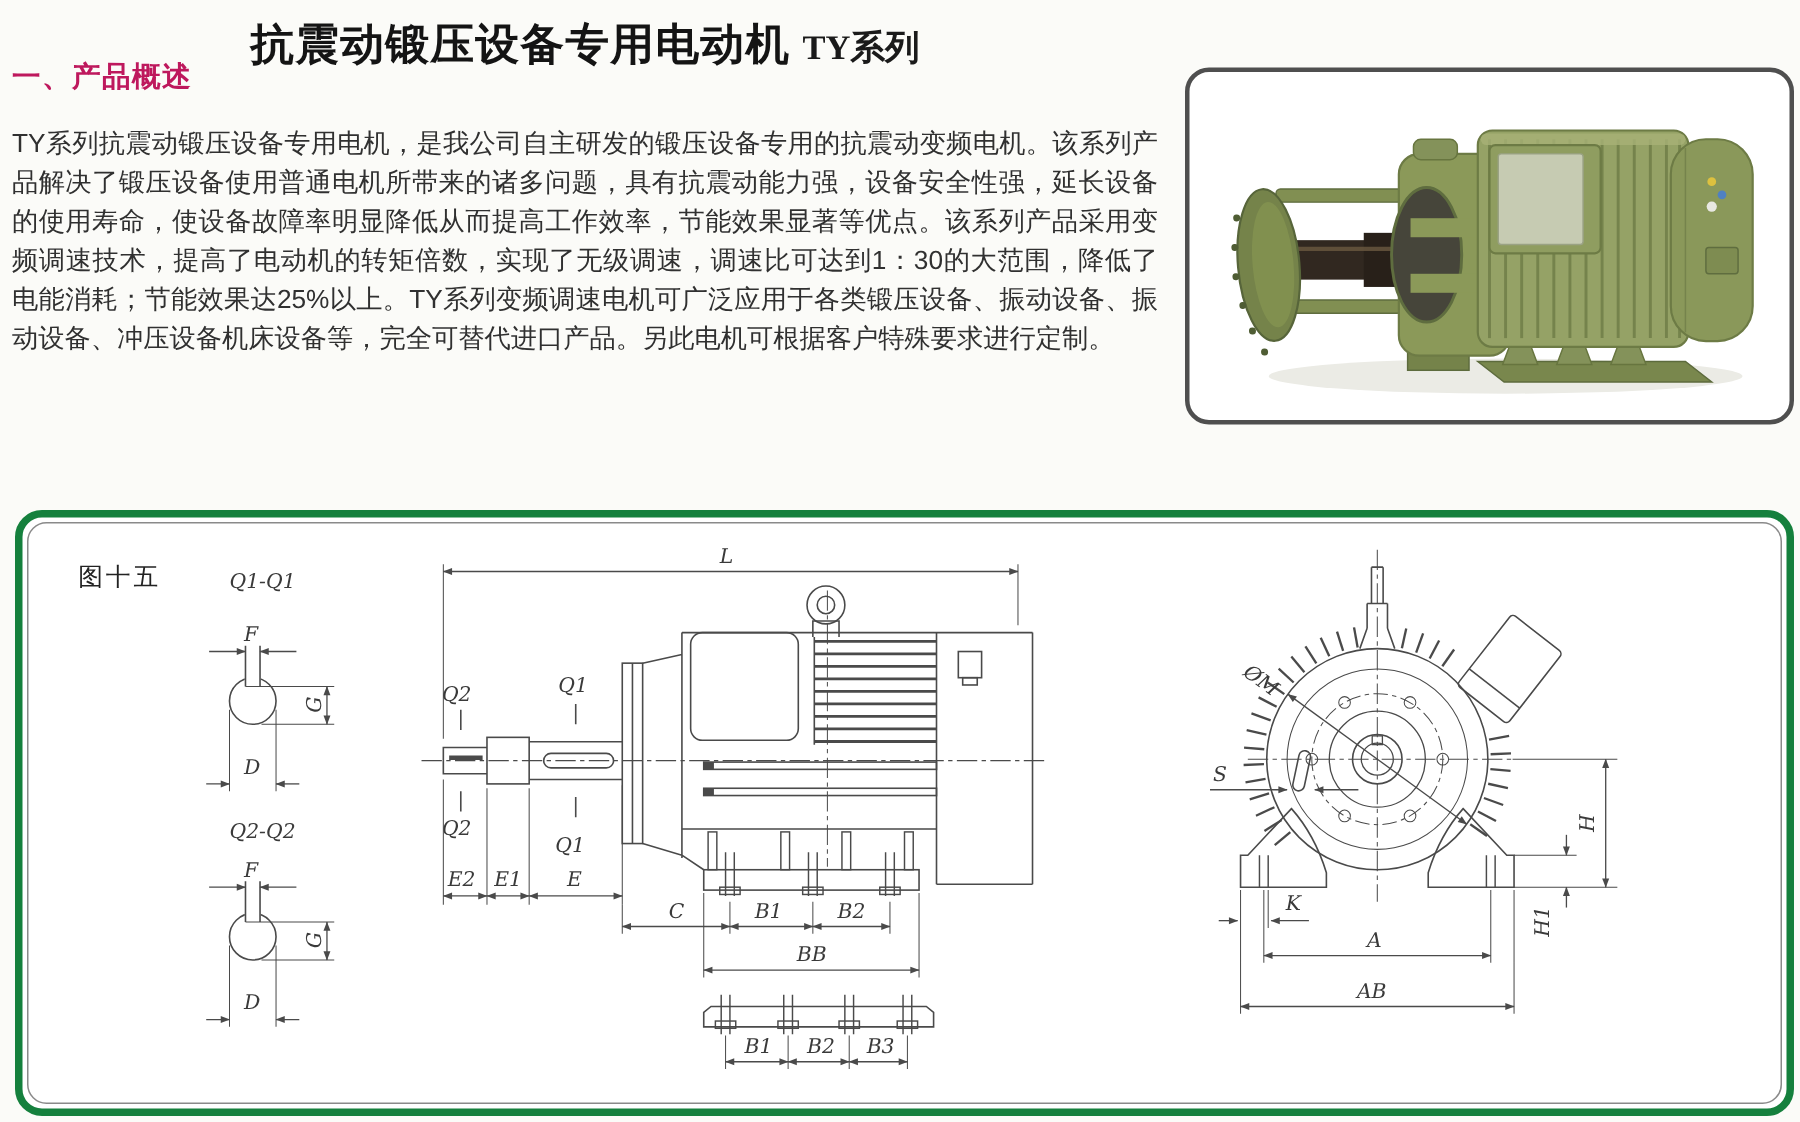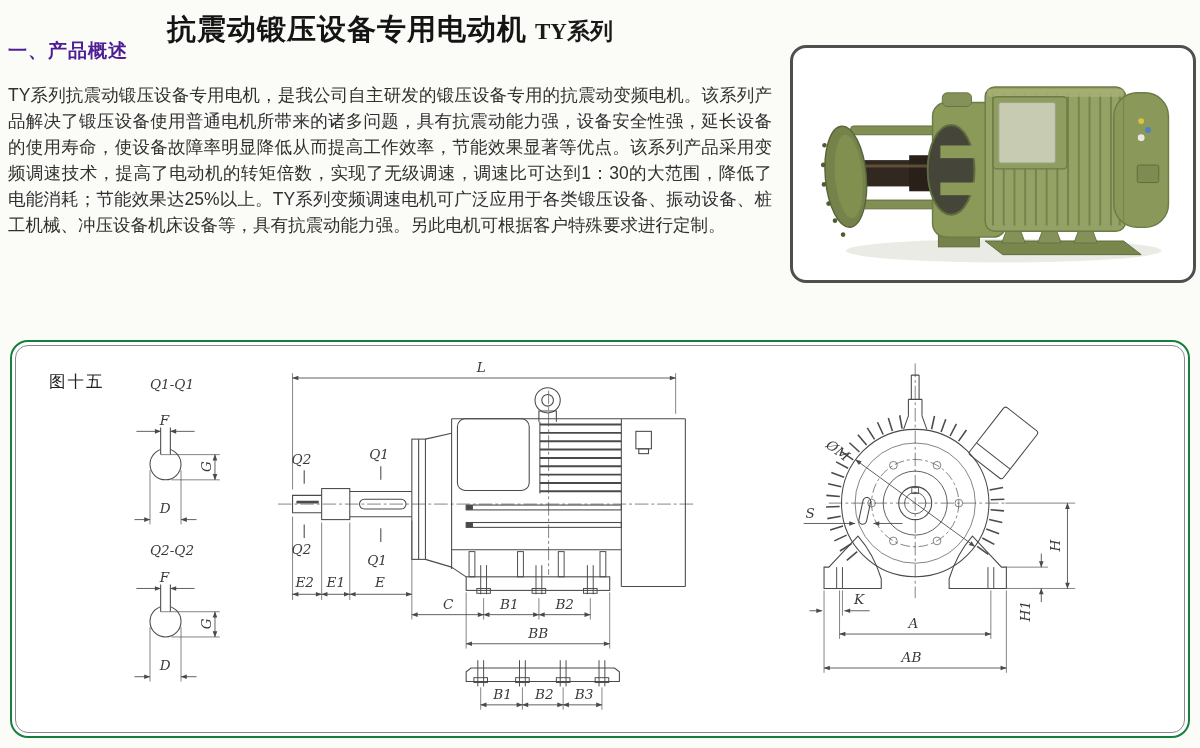--- a/index.html
+++ b/index.html
@@ -3,30 +3,30 @@
 <meta charset="utf-8">
 <style>
   html,body{margin:0;padding:0;}
   body{font-family:"Liberation Sans",sans-serif;background:#e8e8e4;}
   .page{position:relative;width:1200px;height:748px;background:#fbfbf8;overflow:hidden;margin:0 auto;}
 
   .title-row{position:absolute;left:0;top:10px;width:780px;text-align:center;white-space:nowrap;}
   .title-main{font-size:29px;font-weight:900;color:#141414;letter-spacing:1px;}
   .title-series{font-size:23px;font-weight:700;color:#1a1a1a;font-family:"Liberation Serif",serif;margin-left:8px;}
 
-  .sec-heading{position:absolute;left:8px;font-size:19px;font-weight:800;color:#4c1d95;letter-spacing:1px;}
+  .sec-heading{position:absolute;left:8px;font-size:19px;font-weight:800;color:#be185d;letter-spacing:1px;}
   #overview-heading{top:38px;}
   #dims-heading{top:294px;}
 
   .overview-text{position:absolute;left:8px;top:64px;width:764px;font-size:17.5px;line-height:26px;color:#303030;text-align:justify;}
 
   .photo-frame{position:absolute;left:790px;top:45px;width:400px;height:232px;background:#ffffff;border:3px solid #4f4f4f;border-radius:16px;overflow:hidden;}
   .photo-frame svg{display:block;width:100%;height:100%;}
 
-  .drawing-panel{position:absolute;left:10px;top:340px;width:1176px;height:394px;background:#ffffff;border:2px solid #15803d;border-radius:18px;}
+  .drawing-panel{position:absolute;left:10px;top:340px;width:1176px;height:394px;background:#ffffff;border:5px solid #15803d;border-radius:18px;}
   .drawing-inner{position:absolute;left:3px;top:3px;right:3px;bottom:3px;border:1px solid #8a8a8a;border-radius:13px;overflow:hidden;}
   .drawing-inner svg{display:block;width:100%;height:100%;}
 
   .ln{stroke:#4a4a4a;stroke-width:1.1;fill:none;}
   .thin{stroke:#4a4a4a;stroke-width:0.7;fill:none;}
   .dim{stroke:#4a4a4a;stroke-width:0.9;fill:none;}
   .cl{stroke:#4a4a4a;stroke-width:0.7;fill:none;stroke-dasharray:14 3 3 3;}
   .bolt{stroke:#4a4a4a;stroke-width:1;fill:none;}
   text.dlbl{font:italic 14px "DejaVu Serif",serif;fill:#3a3a3a;}
   text.cn{font:17px "Liberation Sans",sans-serif;fill:#222;letter-spacing:2px;}
@@ -36,21 +36,21 @@
 </head>
 <body>
 
 <div class="page">
 
   <div class="title-row">
     <span class="title-main">抗震动锻压设备专用电动机</span><span class="title-series">TY系列</span>
   </div>
 
   <div id="overview-heading" class="sec-heading">一、产品概述</div>
-  <p class="overview-text">TY系列抗震动锻压设备专用电机，是我公司自主研发的锻压设备专用的抗震动变频电机。该系列产品解决了锻压设备使用普通电机所带来的诸多问题，具有抗震动能力强，设备安全性强，延长设备的使用寿命，使设备故障率明显降低从而提高工作效率，节能效果显著等优点。该系列产品采用变频调速技术，提高了电动机的转矩倍数，实现了无级调速，调速比可达到1：30的大范围，降低了电能消耗；节能效果达25%以上。TY系列变频调速电机可广泛应用于各类锻压设备、振动设备、桩工机械、冲压设备机床设备等，具有抗震动能力强。另此电机可根据客户特殊要求进行定制。</p>
+  <p class="overview-text">TY系列抗震动锻压设备专用电机，是我公司自主研发的锻压设备专用的抗震动变频电机。该系列产品解决了锻压设备使用普通电机所带来的诸多问题，具有抗震动能力强，设备安全性强，延长设备的使用寿命，使设备故障率明显降低从而提高工作效率，节能效果显著等优点。该系列产品采用变频调速技术，提高了电动机的转矩倍数，实现了无级调速，调速比可达到1：30的大范围，降低了电能消耗；节能效果达25%以上。TY系列变频调速电机可广泛应用于各类锻压设备、振动设备、振动设备、冲压设备机床设备等，完全可替代进口产品。另此电机可根据客户特殊要求进行定制。</p>
 
   <div class="photo-frame">
     <svg viewBox="0 0 408 238">
       <ellipse cx="215" cy="208" rx="162" ry="12" fill="#ebebe5"></ellipse>
       <path d="M196,198 H338 L356,212 H214 Z" fill="#79874d" stroke="#5d6b3d"></path>
       <path d="M213,200 L237,200 L231,184 L219,184 Z" fill="#84925a" stroke="#67753f"></path>
       <path d="M250,200 L274,200 L268,184 L256,184 Z" fill="#84925a" stroke="#67753f"></path>
       <path d="M287,200 L311,200 L305,184 L293,184 Z" fill="#84925a" stroke="#67753f"></path>
       <rect x="148" y="188" width="42" height="16" fill="#75834a" stroke="#5d6b3d"></rect>
       <rect x="58" y="80" width="92" height="9" rx="3" fill="#818f52" stroke="#5f6d3f"></rect>

